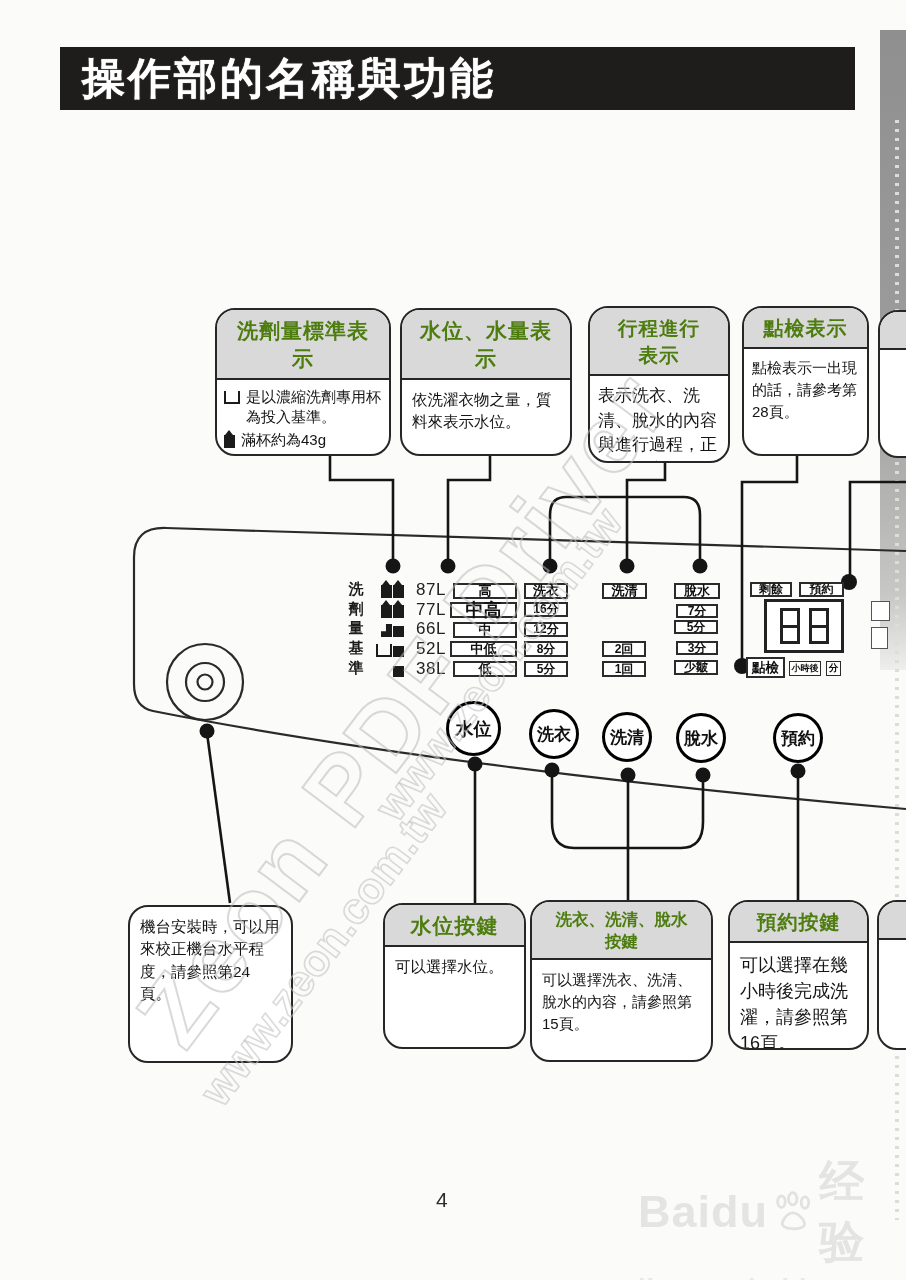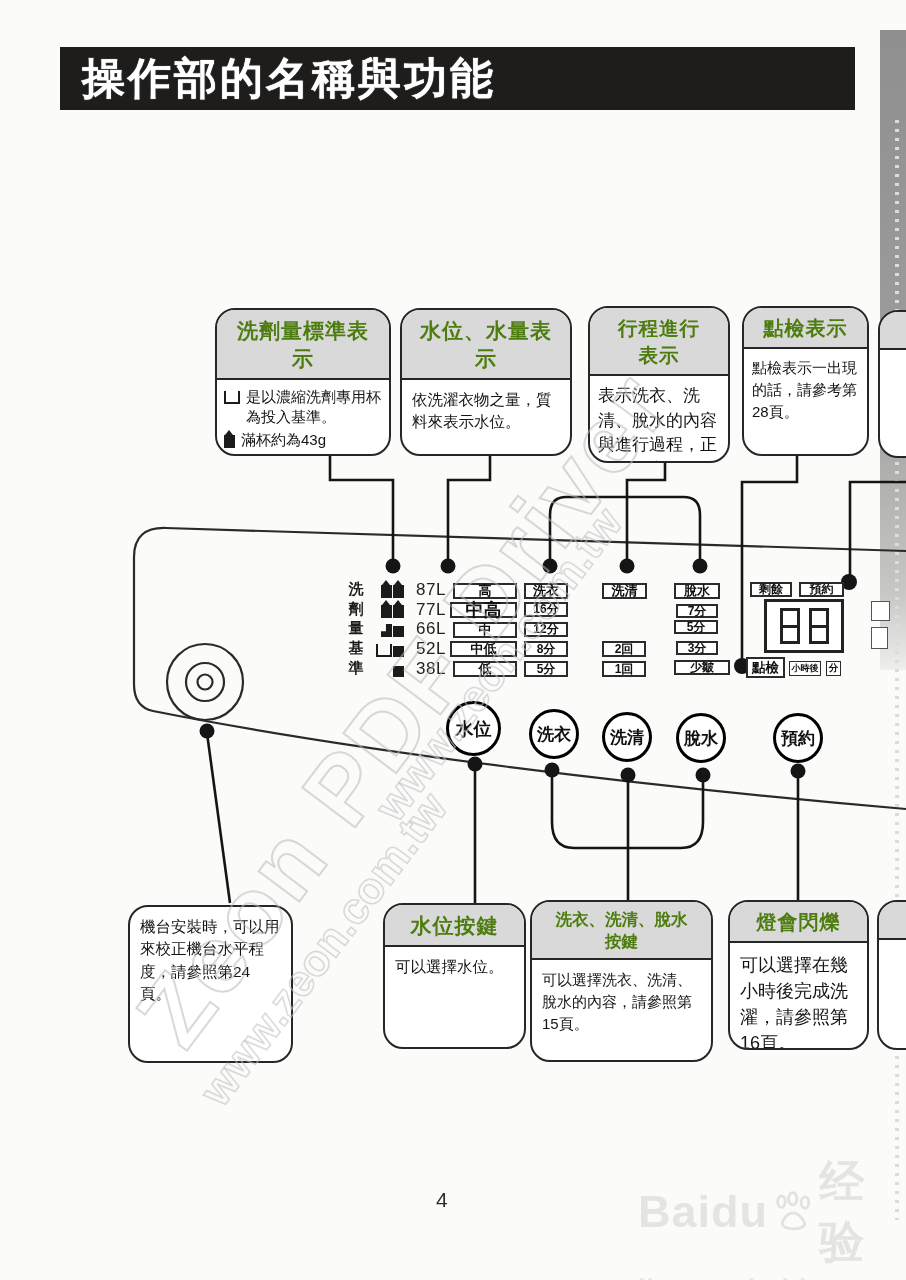--- a/index.html
+++ b/index.html
@@ -201,21 +201,21 @@
   <div class="mini" style="left:524px;top:661px;width:44px;height:16px;font-size:12px;">5分</div>
 
   <div class="mini" style="left:602px;top:583px;width:45px;height:16px;font-size:13px;">洗清</div>
   <div class="mini" style="left:602px;top:641px;width:44px;height:16px;font-size:12px;">2回</div>
   <div class="mini" style="left:602px;top:661px;width:44px;height:16px;font-size:12px;">1回</div>
 
   <div class="mini" style="left:674px;top:583px;width:46px;height:16px;font-size:13px;">脫水</div>
   <div class="mini" style="left:676px;top:604px;width:42px;height:14px;font-size:12px;">7分</div>
   <div class="mini" style="left:674px;top:620px;width:44px;height:14px;font-size:12px;">5分</div>
   <div class="mini" style="left:676px;top:641px;width:42px;height:14px;font-size:12px;">3分</div>
-  <div class="mini" style="left:674px;top:660px;width:56px;height:15px;font-size:12px;">少皺</div>
+  <div class="mini" style="left:674px;top:660px;width:44px;height:15px;font-size:12px;">少皺</div>
 
   <div class="mini" style="left:750px;top:582px;width:42px;height:15px;font-size:12px;">剩餘</div>
   <div class="mini" style="left:799px;top:582px;width:45px;height:15px;font-size:12px;">預約</div>
   <div class="display">
     <span class="seg"></span>
     <span class="seg"></span>
   </div>
   <div class="mini" style="left:746px;top:657px;width:39px;height:21px;font-size:13.5px;">點檢</div>
   <div class="mini" style="left:789px;top:661px;width:32px;height:15px;font-size:9px;border-width:1.5px;">小時後</div>
   <div class="mini" style="left:826px;top:661px;width:15px;height:15px;font-size:9.5px;border-width:1.5px;">分</div>
@@ -237,21 +237,21 @@
     <div class="box-h">水位按鍵</div>
     <div class="box-b">可以選擇水位。</div>
   </div>
 
   <div class="box" style="left:530px;top:900px;width:183px;height:162px;">
     <div class="box-h" style="font-size:16.5px;letter-spacing:0;">洗衣、洗清、脫水按鍵</div>
     <div class="box-b" style="font-size:15px;">可以選擇洗衣、洗清、脫水的內容，請參照第15頁。</div>
   </div>
 
   <div class="box" style="left:728px;top:900px;width:141px;height:150px;">
-    <div class="box-h" style="font-size:20px;">燈會閃爍</div>
+    <div class="box-h" style="font-size:20px;">預約按鍵</div>
     <div class="box-b" style="font-size:18px;">可以選擇在幾小時後完成洗濯，請參照第16頁。</div>
   </div>
 
   <div class="box" style="left:877px;top:900px;width:40px;height:150px;border-radius:20px 0 0 20px;">
     <div class="box-h" style="height:24px;"></div>
   </div>
 
   <div class="wm wm-big">Zeon PDF Driver</div>
   <div class="wm wm-url" style="left:190px;top:1085px;">www.zeon.com.tw</div>
   <div class="wm wm-url" style="left:365px;top:800px;">www.zeon.com.tw</div>

